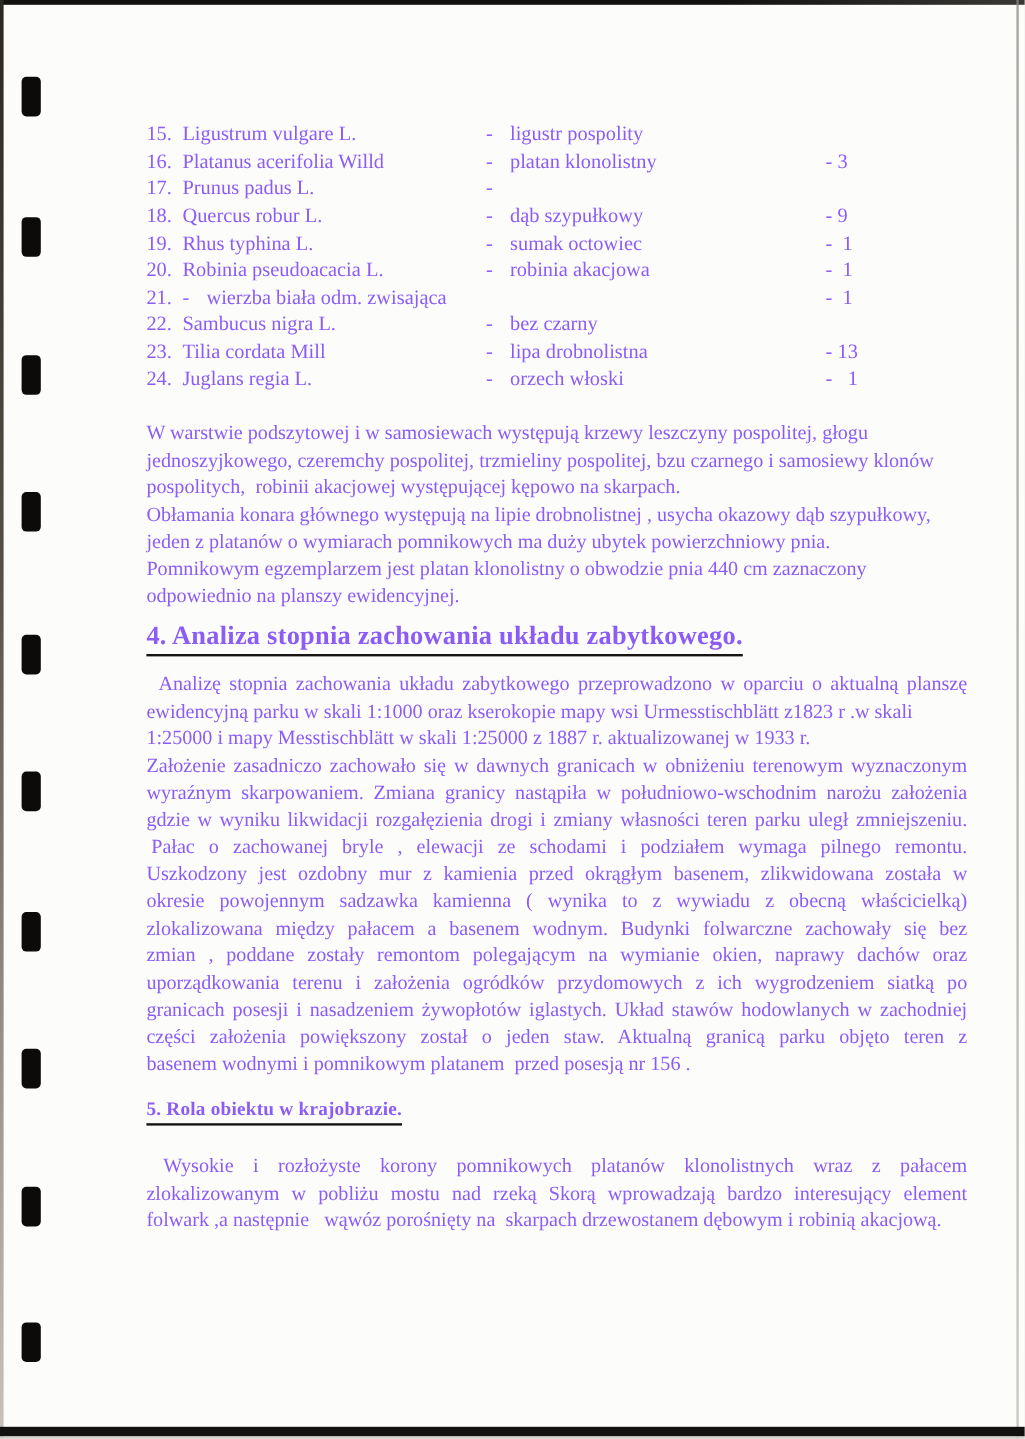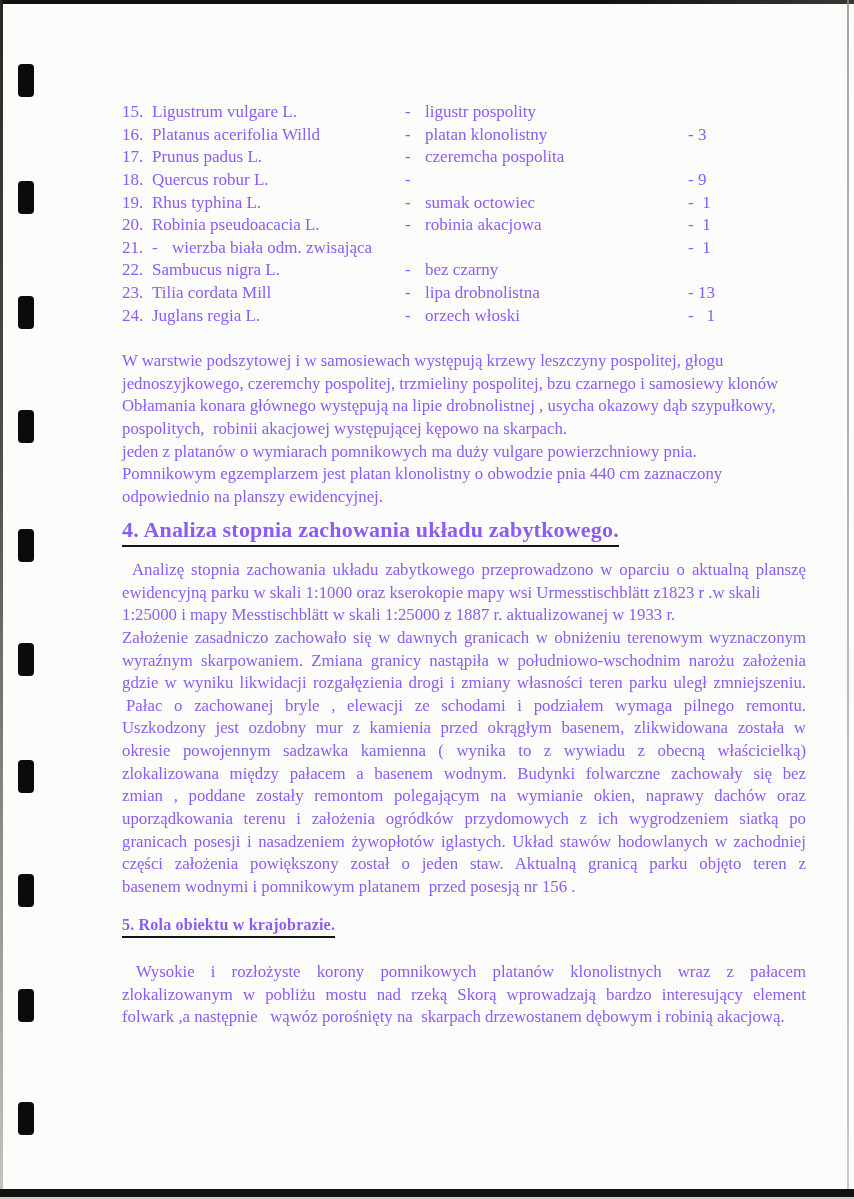--- a/index.html
+++ b/index.html
@@ -86,26 +86,26 @@
           <span class="sno">16.</span>
           <span class="slatin">Platanus acerifolia Willd</span>
           <span class="sdash">-</span>
           <span class="spolish">platan klonolistny</span>
           <span class="scount">- 3</span>
         </div>
         <div class="srow">
           <span class="sno">17.</span>
           <span class="slatin">Prunus padus L.</span>
           <span class="sdash">-</span>
-          <span class="spolish">czeremcha pospolita</span>
         </div>
         <div class="srow">
           <span class="sno">18.</span>
           <span class="slatin">Quercus robur L.</span>
           <span class="sdash">-</span>
+          <span class="spolish">dąb szypułkowy</span>
           <span class="scount">- 9</span>
         </div>
         <div class="srow">
           <span class="sno">19.</span>
           <span class="slatin">Rhus typhina L.</span>
           <span class="sdash">-</span>
           <span class="spolish">sumak octowiec</span>
           <span class="scount">-  1</span>
         </div>
         <div class="srow">
@@ -139,23 +139,23 @@
           <span class="slatin">Juglans regia L.</span>
           <span class="sdash">-</span>
           <span class="spolish">orzech włoski</span>
           <span class="scount">-   1</span>
         </div>
       </div>
 
     <div class="para plain" id="para-understory">
         <div class="line nl">W warstwie podszytowej i w samosiewach występują krzewy leszczyny pospolitej, głogu</div>
         <div class="line nl">jednoszyjkowego, czeremchy pospolitej, trzmieliny pospolitej, bzu czarnego i samosiewy klonów</div>
+        <div class="line nl">pospolitych,  robinii akacjowej występującej kępowo na skarpach.</div>
         <div class="line nl">Obłamania konara głównego występują na lipie drobnolistnej , usycha okazowy dąb szypułkowy,</div>
-        <div class="line nl">pospolitych,  robinii akacjowej występującej kępowo na skarpach.</div>
-        <div class="line nl">jeden z platanów o wymiarach pomnikowych ma duży vulgare powierzchniowy pnia.</div>
+        <div class="line nl">jeden z platanów o wymiarach pomnikowych ma duży ubytek powierzchniowy pnia.</div>
         <div class="line nl">Pomnikowym egzemplarzem jest platan klonolistny o obwodzie pnia 440 cm zaznaczony</div>
         <div class="line nl">odpowiednio na planszy ewidencyjnej.</div>
       </div>
 
     <div class="heading" id="heading-4">
       <span class="hd">4. Analiza stopnia zachowania układu zabytkowego.</span>
     </div>
 
     <div class="para just" id="para-4">
         <div class="line jl" style="text-indent: 10px;">Analizę stopnia zachowania układu zabytkowego przeprowadzono w oparciu o aktualną planszę</div>

